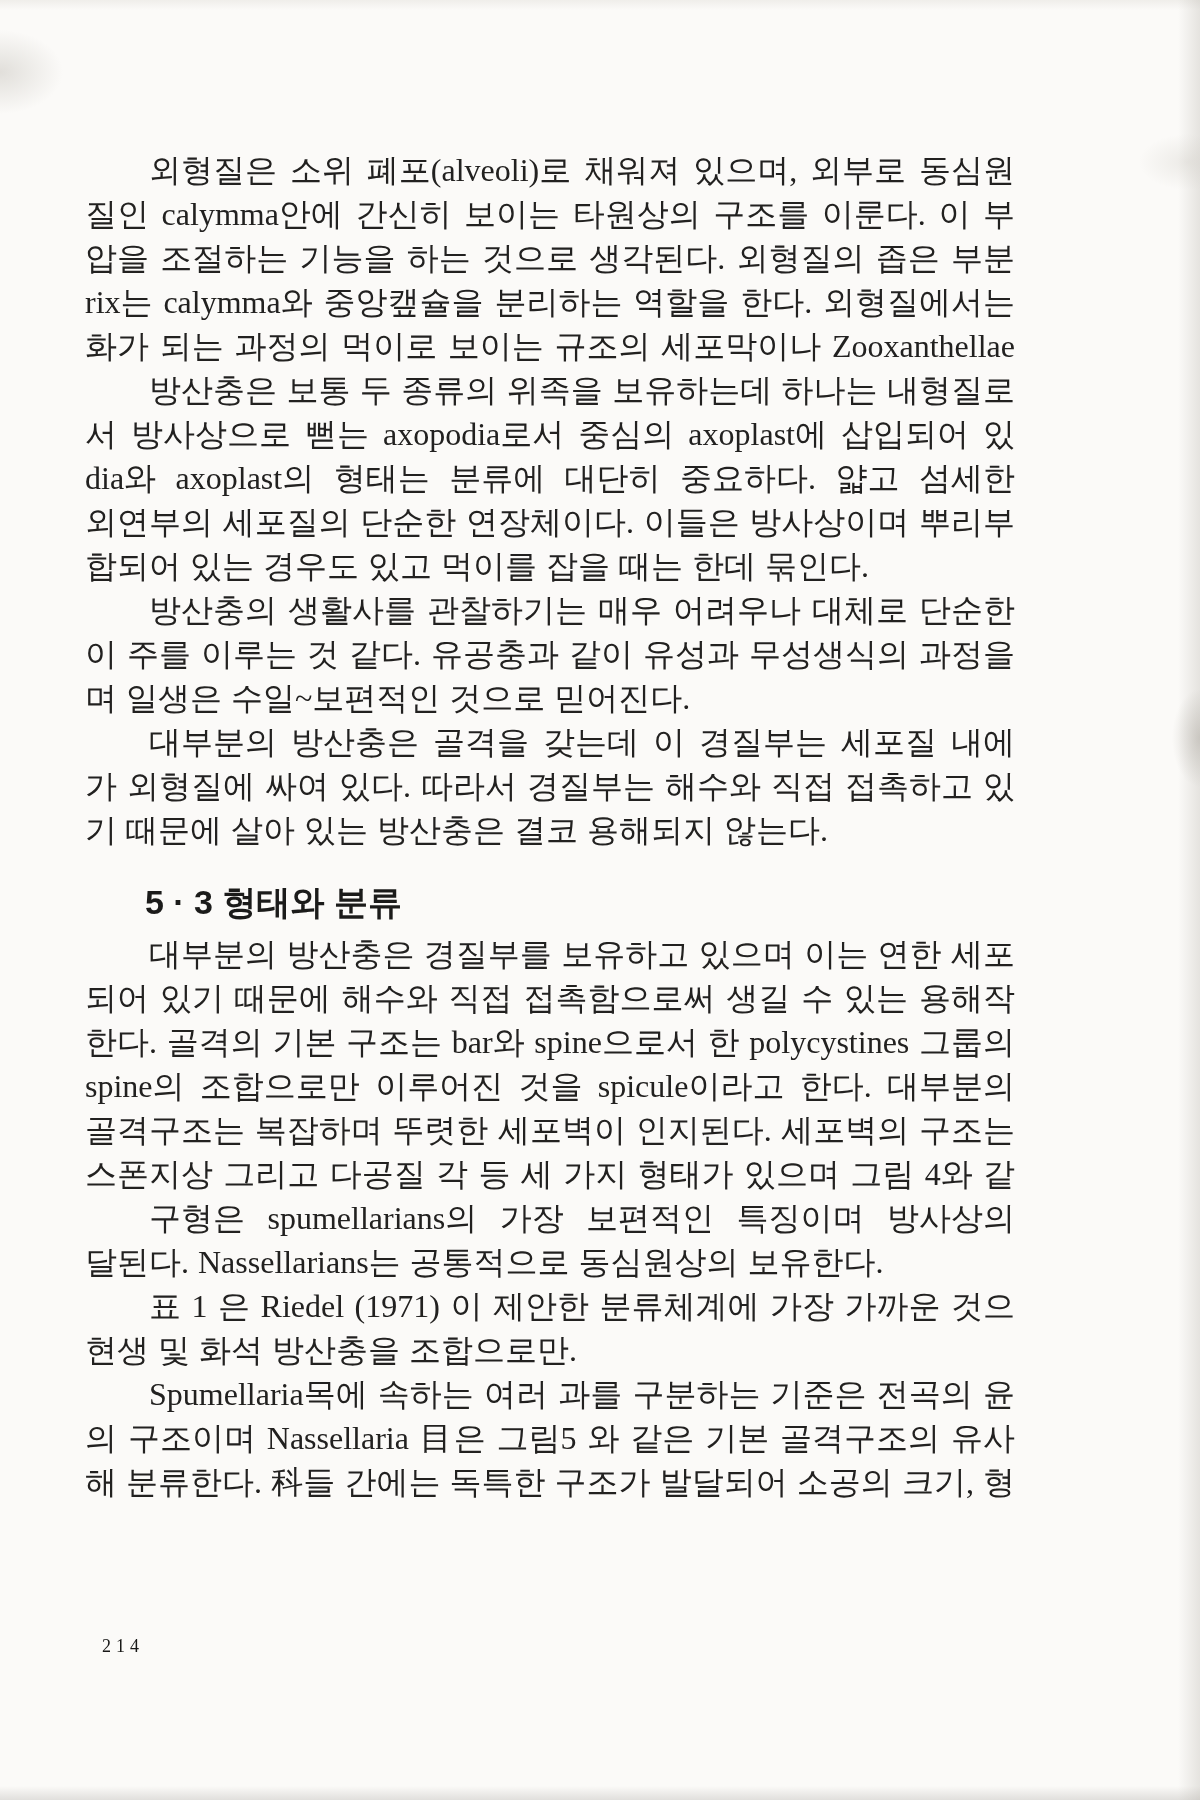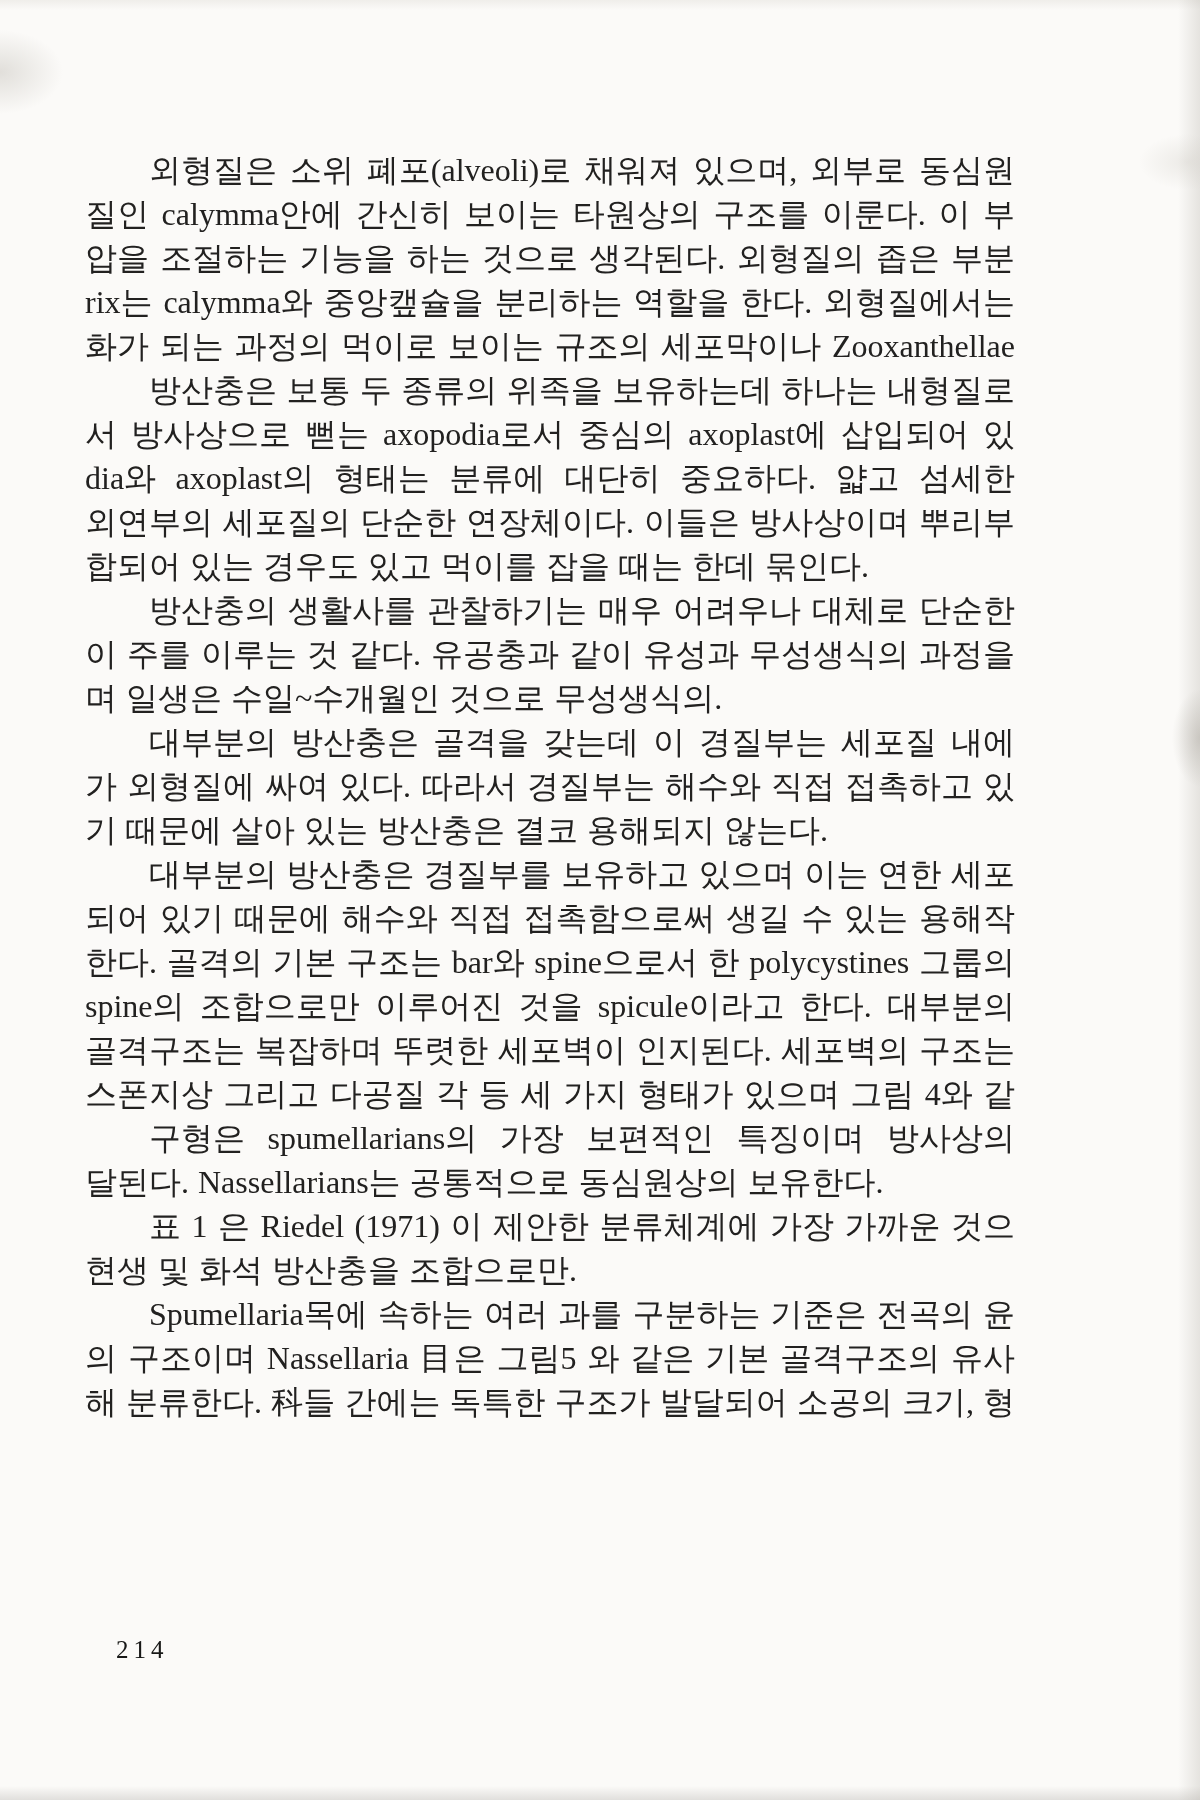--- a/index.html
+++ b/index.html
@@ -43,22 +43,22 @@
     font-family: "Liberation Sans", "DejaVu Sans", sans-serif;
     font-weight: bold;
     font-size: 34px;
     line-height: 44px;
     color: #1b1b1a;
     text-align: left;
     text-align-last: left;
   }
   .page-number {
     position: absolute;
-    left: 116px; top: 1636px;
-    font-size: 25px;
+    left: 102px; top: 1636px;
+    font-size: 18px;
     letter-spacing: 5px;
     color: #181817;
   }
 </style>
 </head>
 <body>
 
 <div class="page">
   <div class="textblock">
 
@@ -74,29 +74,30 @@
       <div class="line first">방산충은 보통 두 종류의 위족을 보유하는데 하나는 내형질로부터 나와</div>
       <div class="line">서 방사상으로 뻗는 axopodia로서 중심의 axoplast에 삽입되어 있다. Axopo-</div>
       <div class="line">dia와 axoplast의 형태는 분류에 대단히 중요하다. 얇고 섬세한 filopodia는</div>
       <div class="line">외연부의 세포질의 단순한 연장체이다. 이들은 방사상이며 뿌리부분은 접</div>
       <div class="line end">합되어 있는 경우도 있고 먹이를 잡을 때는 한데 묶인다.</div>
     </div>
 
     <div class="para">
       <div class="line first">방산충의 생활사를 관찰하기는 매우 어려우나 대체로 단순한 세포분열</div>
       <div class="line">이 주를 이루는 것 같다. 유공충과 같이 유성과 무성생식의 과정을 겪으</div>
-      <div class="line end">며 일생은 수일~수개월인 것으로 무성생식의.</div>
+      <div class="line end">며 일생은 수일~보편적인 것으로 믿어진다.</div>
     </div>
 
     <div class="para">
       <div class="line first">대부분의 방산충은 골격을 갖는데 이 경질부는 세포질 내에 특히 거의</div>
       <div class="line">가 외형질에 싸여 있다. 따라서 경질부는 해수와 직접 접촉하고 있지 않</div>
       <div class="line end">기 때문에 살아 있는 방산충은 결코 용해되지 않는다.</div>
     </div>
 
+    <div class="section-heading">5 · 3 형태와 분류</div>
 
     <div class="para">
       <div class="line first">대부분의 방산충은 경질부를 보유하고 있으며 이는 연한 세포질로 보호</div>
       <div class="line">되어 있기 때문에 해수와 직접 접촉함으로써 생길 수 있는 용해작용을 면</div>
       <div class="line">한다. 골격의 기본 구조는 bar와 spine으로서 한 polycystines 그룹의 경우</div>
       <div class="line">spine의 조합으로만 이루어진 것을 spicule이라고 한다. 대부분의 방산충</div>
       <div class="line">골격구조는 복잡하며 뚜렷한 세포벽이 인지된다. 세포벽의 구조는 격자상,</div>
       <div class="line end">스폰지상 그리고 다공질 각 등 세 가지 형태가 있으며 그림 4와 같다.</div>
     </div>
 

